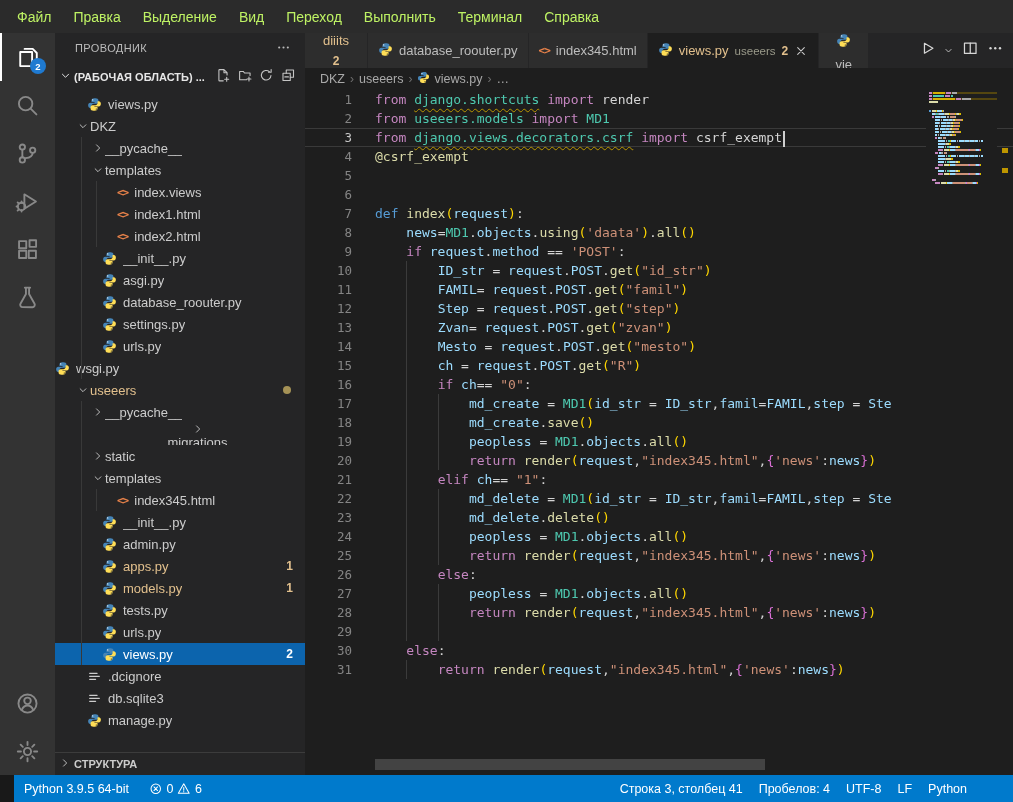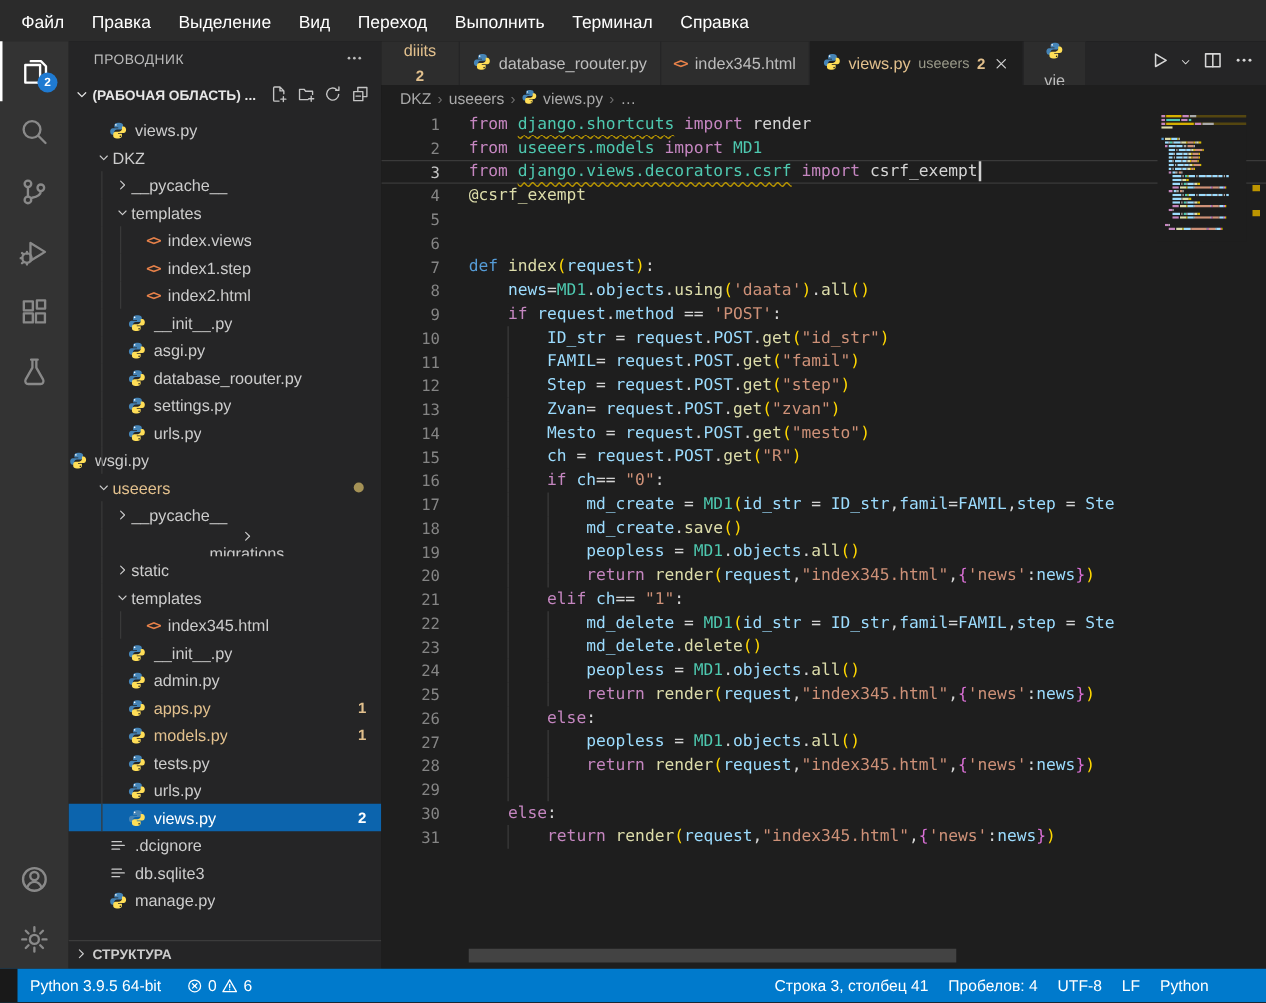--- a/index.html
+++ b/index.html
@@ -1,18 +1,18 @@
 <!DOCTYPE html>
 <html><head>
 <meta charset="utf-8">
 <style>
   html,body{margin:0;padding:0;background:#1e1e1e;overflow:hidden;}
   #app{position:relative;width:1013px;height:802px;font-family:"Liberation Sans",sans-serif;background:#1e1e1e;overflow:hidden;}
   
-  .menubar{position:absolute;left:0;top:0;width:1013px;height:33px;background:#2b2b2b;display:flex;align-items:center;padding-left:6px;color:#ffffff;font-size:14px;box-sizing:border-box;}
+  .menubar{position:absolute;left:0;top:0;width:1013px;height:33px;background:#2b2b2b;display:flex;align-items:center;padding-left:6px;color:#bef264;font-size:14px;box-sizing:border-box;}
   .menu-item{padding:0 11px;height:100%;display:flex;align-items:center;cursor:default;}
   
   .activitybar{position:absolute;left:0;top:33px;width:55px;height:742px;background:#333333;display:flex;flex-direction:column;}
   .ab-item{width:55px;height:48px;display:flex;align-items:center;justify-content:center;color:#898989;position:relative;box-sizing:border-box;}
   .ab-item.active{color:#ffffff;border-left:2px solid #ffffff;}
   .ab-item .ic svg{width:25px;height:25px;display:block;}
   .ab-badge{position:absolute;right:9px;bottom:7px;background:#1f7ad1;color:#fff;font-size:9.5px;font-weight:700;border-radius:50%;width:16px;height:16px;display:flex;align-items:center;justify-content:center;}
   .ab-bottom{margin-top:auto;}
   
   .sidebar{position:absolute;left:55px;top:33px;width:250px;height:742px;background:#252526;color:#cccccc;box-sizing:border-box;}
@@ -251,21 +251,21 @@
         <div class="trow" style="padding-left: 62px;">
           <span class="tguide" style="left: 26px;"></span>
           <span class="tguide" style="left: 41px;"></span>
           <span class="ic ic-html">&lt;&gt;</span>
           <span class="lbl">index.views</span>
         </div>
         <div class="trow" style="padding-left: 62px;">
           <span class="tguide" style="left: 26px;"></span>
           <span class="tguide" style="left: 41px;"></span>
           <span class="ic ic-html">&lt;&gt;</span>
-          <span class="lbl">index1.step</span>
+          <span class="lbl">index1.html</span>
         </div>
         <div class="trow" style="padding-left: 62px;">
           <span class="tguide" style="left: 26px;"></span>
           <span class="tguide" style="left: 41px;"></span>
           <span class="ic ic-html">&lt;&gt;</span>
           <span class="lbl">index2.html</span>
         </div>
         <div class="trow" style="padding-left: 47px;">
           <span class="tguide" style="left: 26px;"></span>
           <span class="ic">

